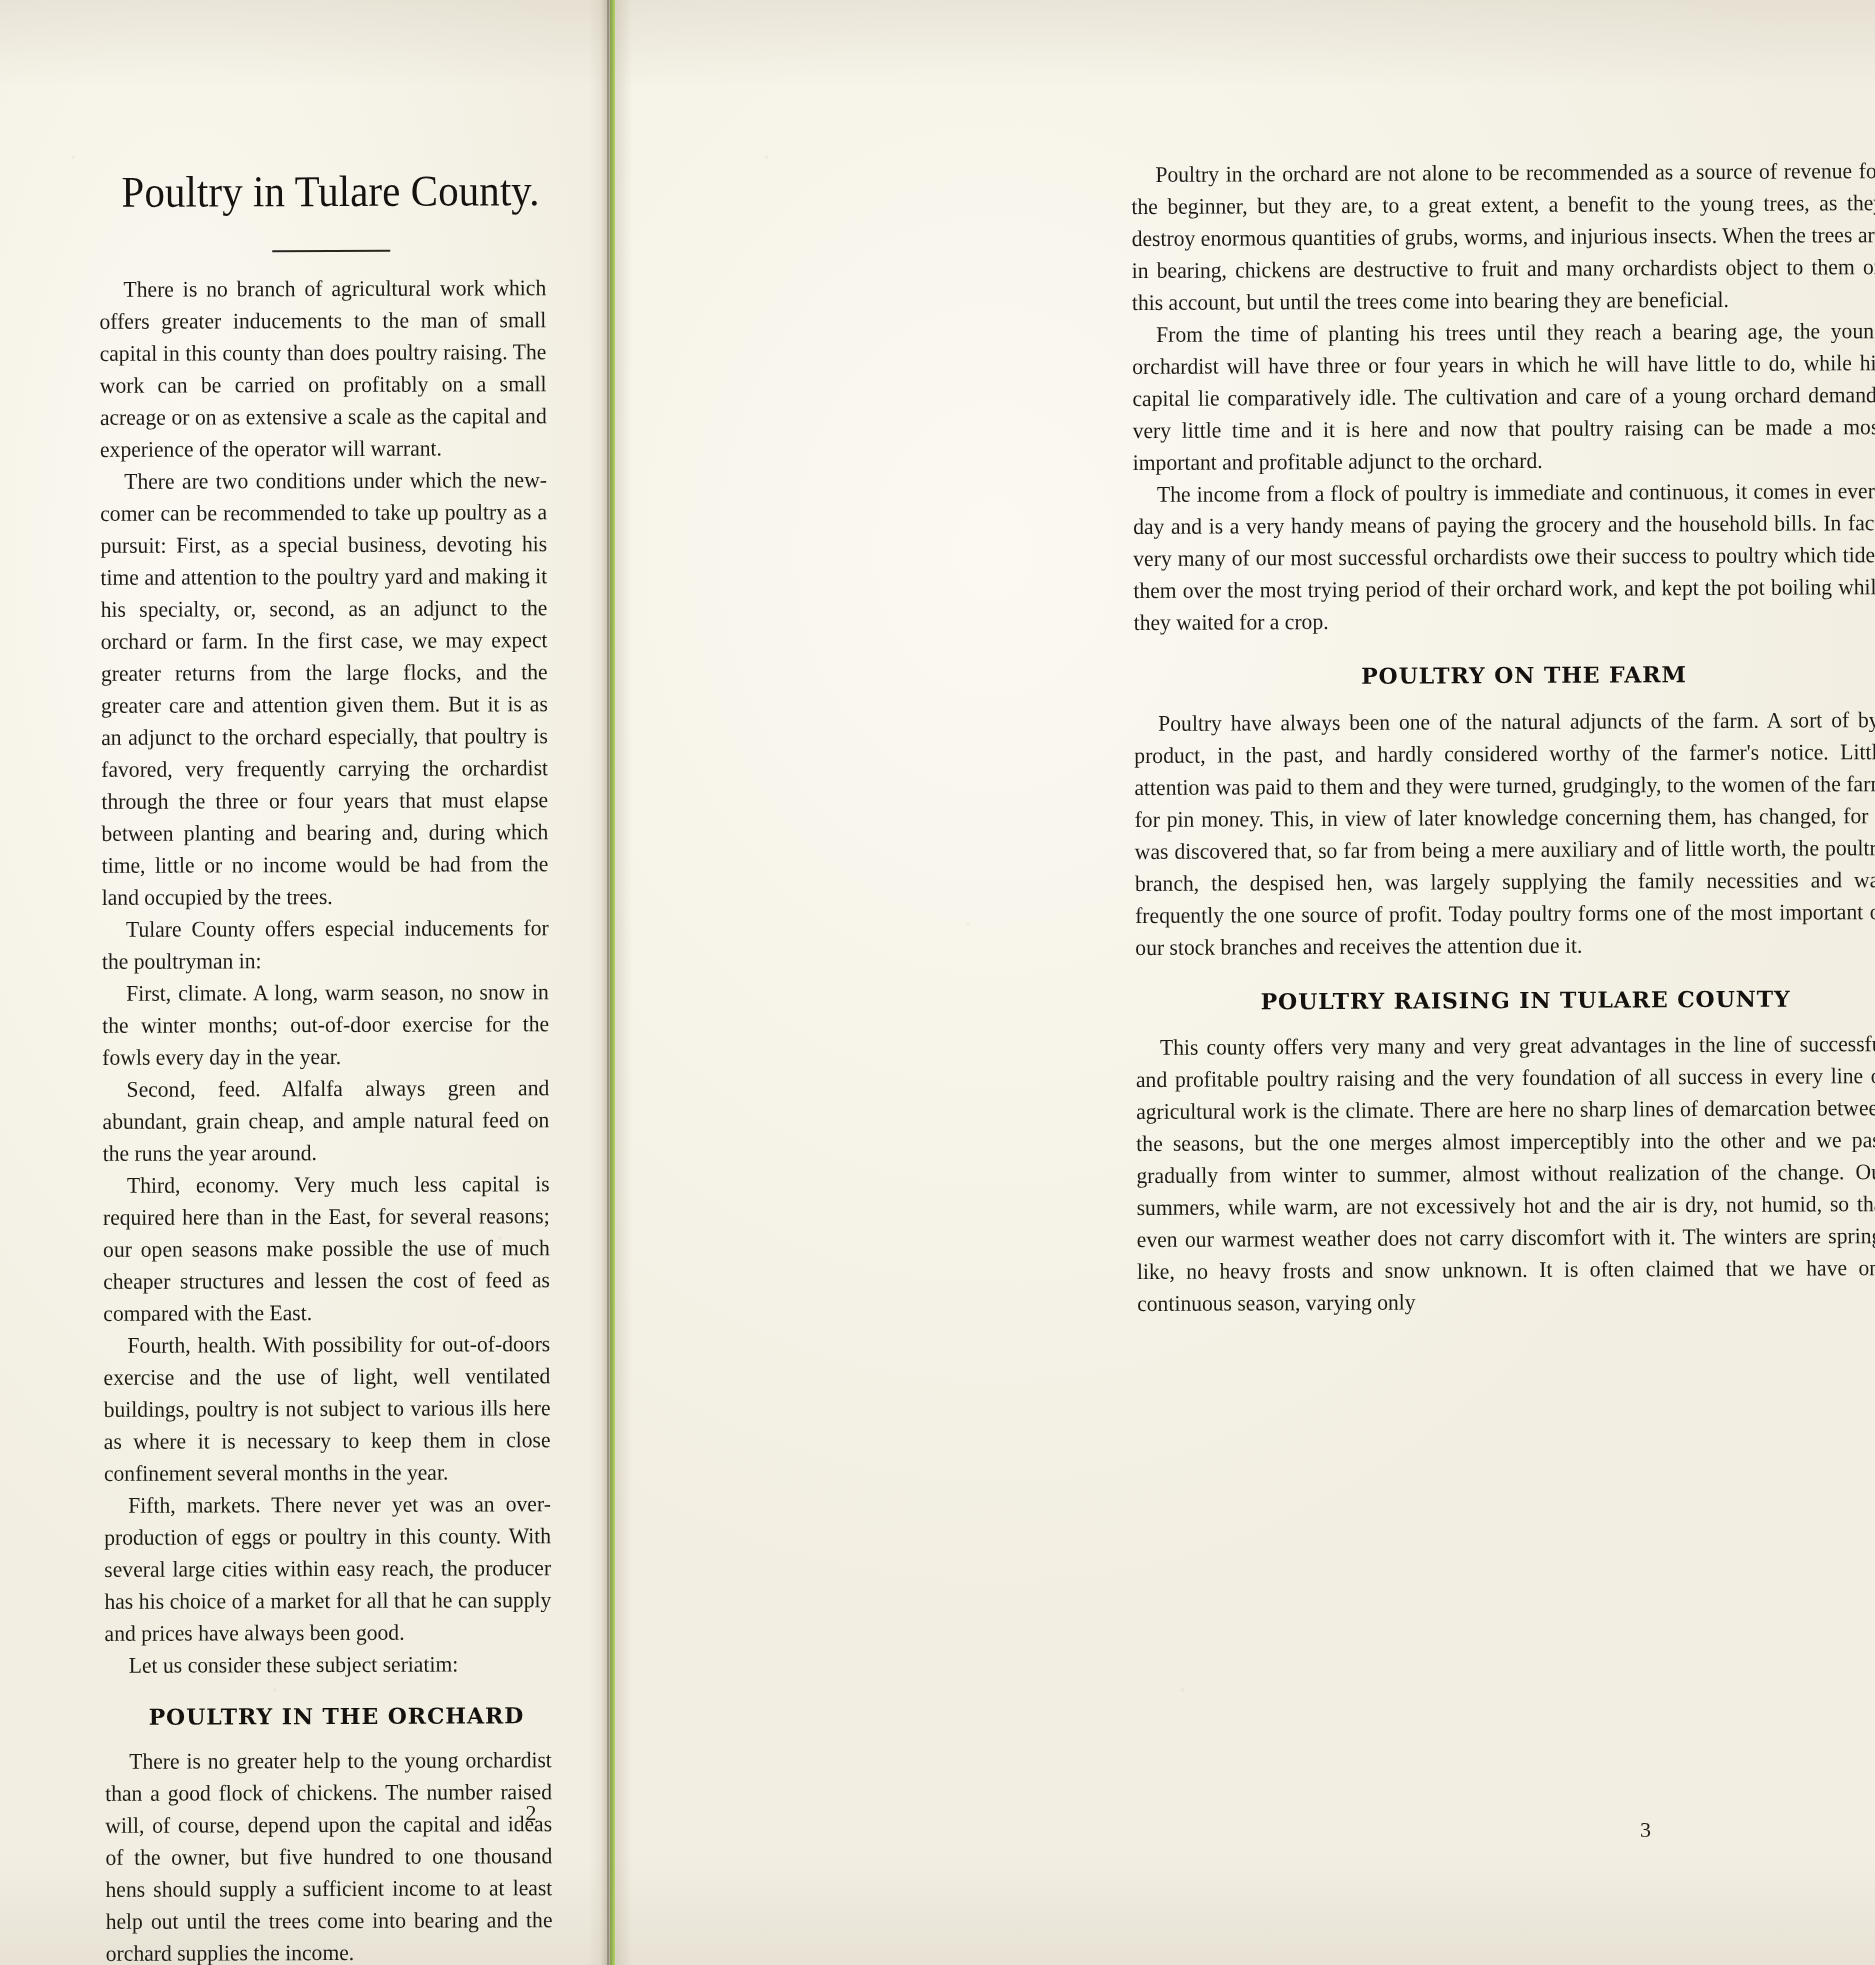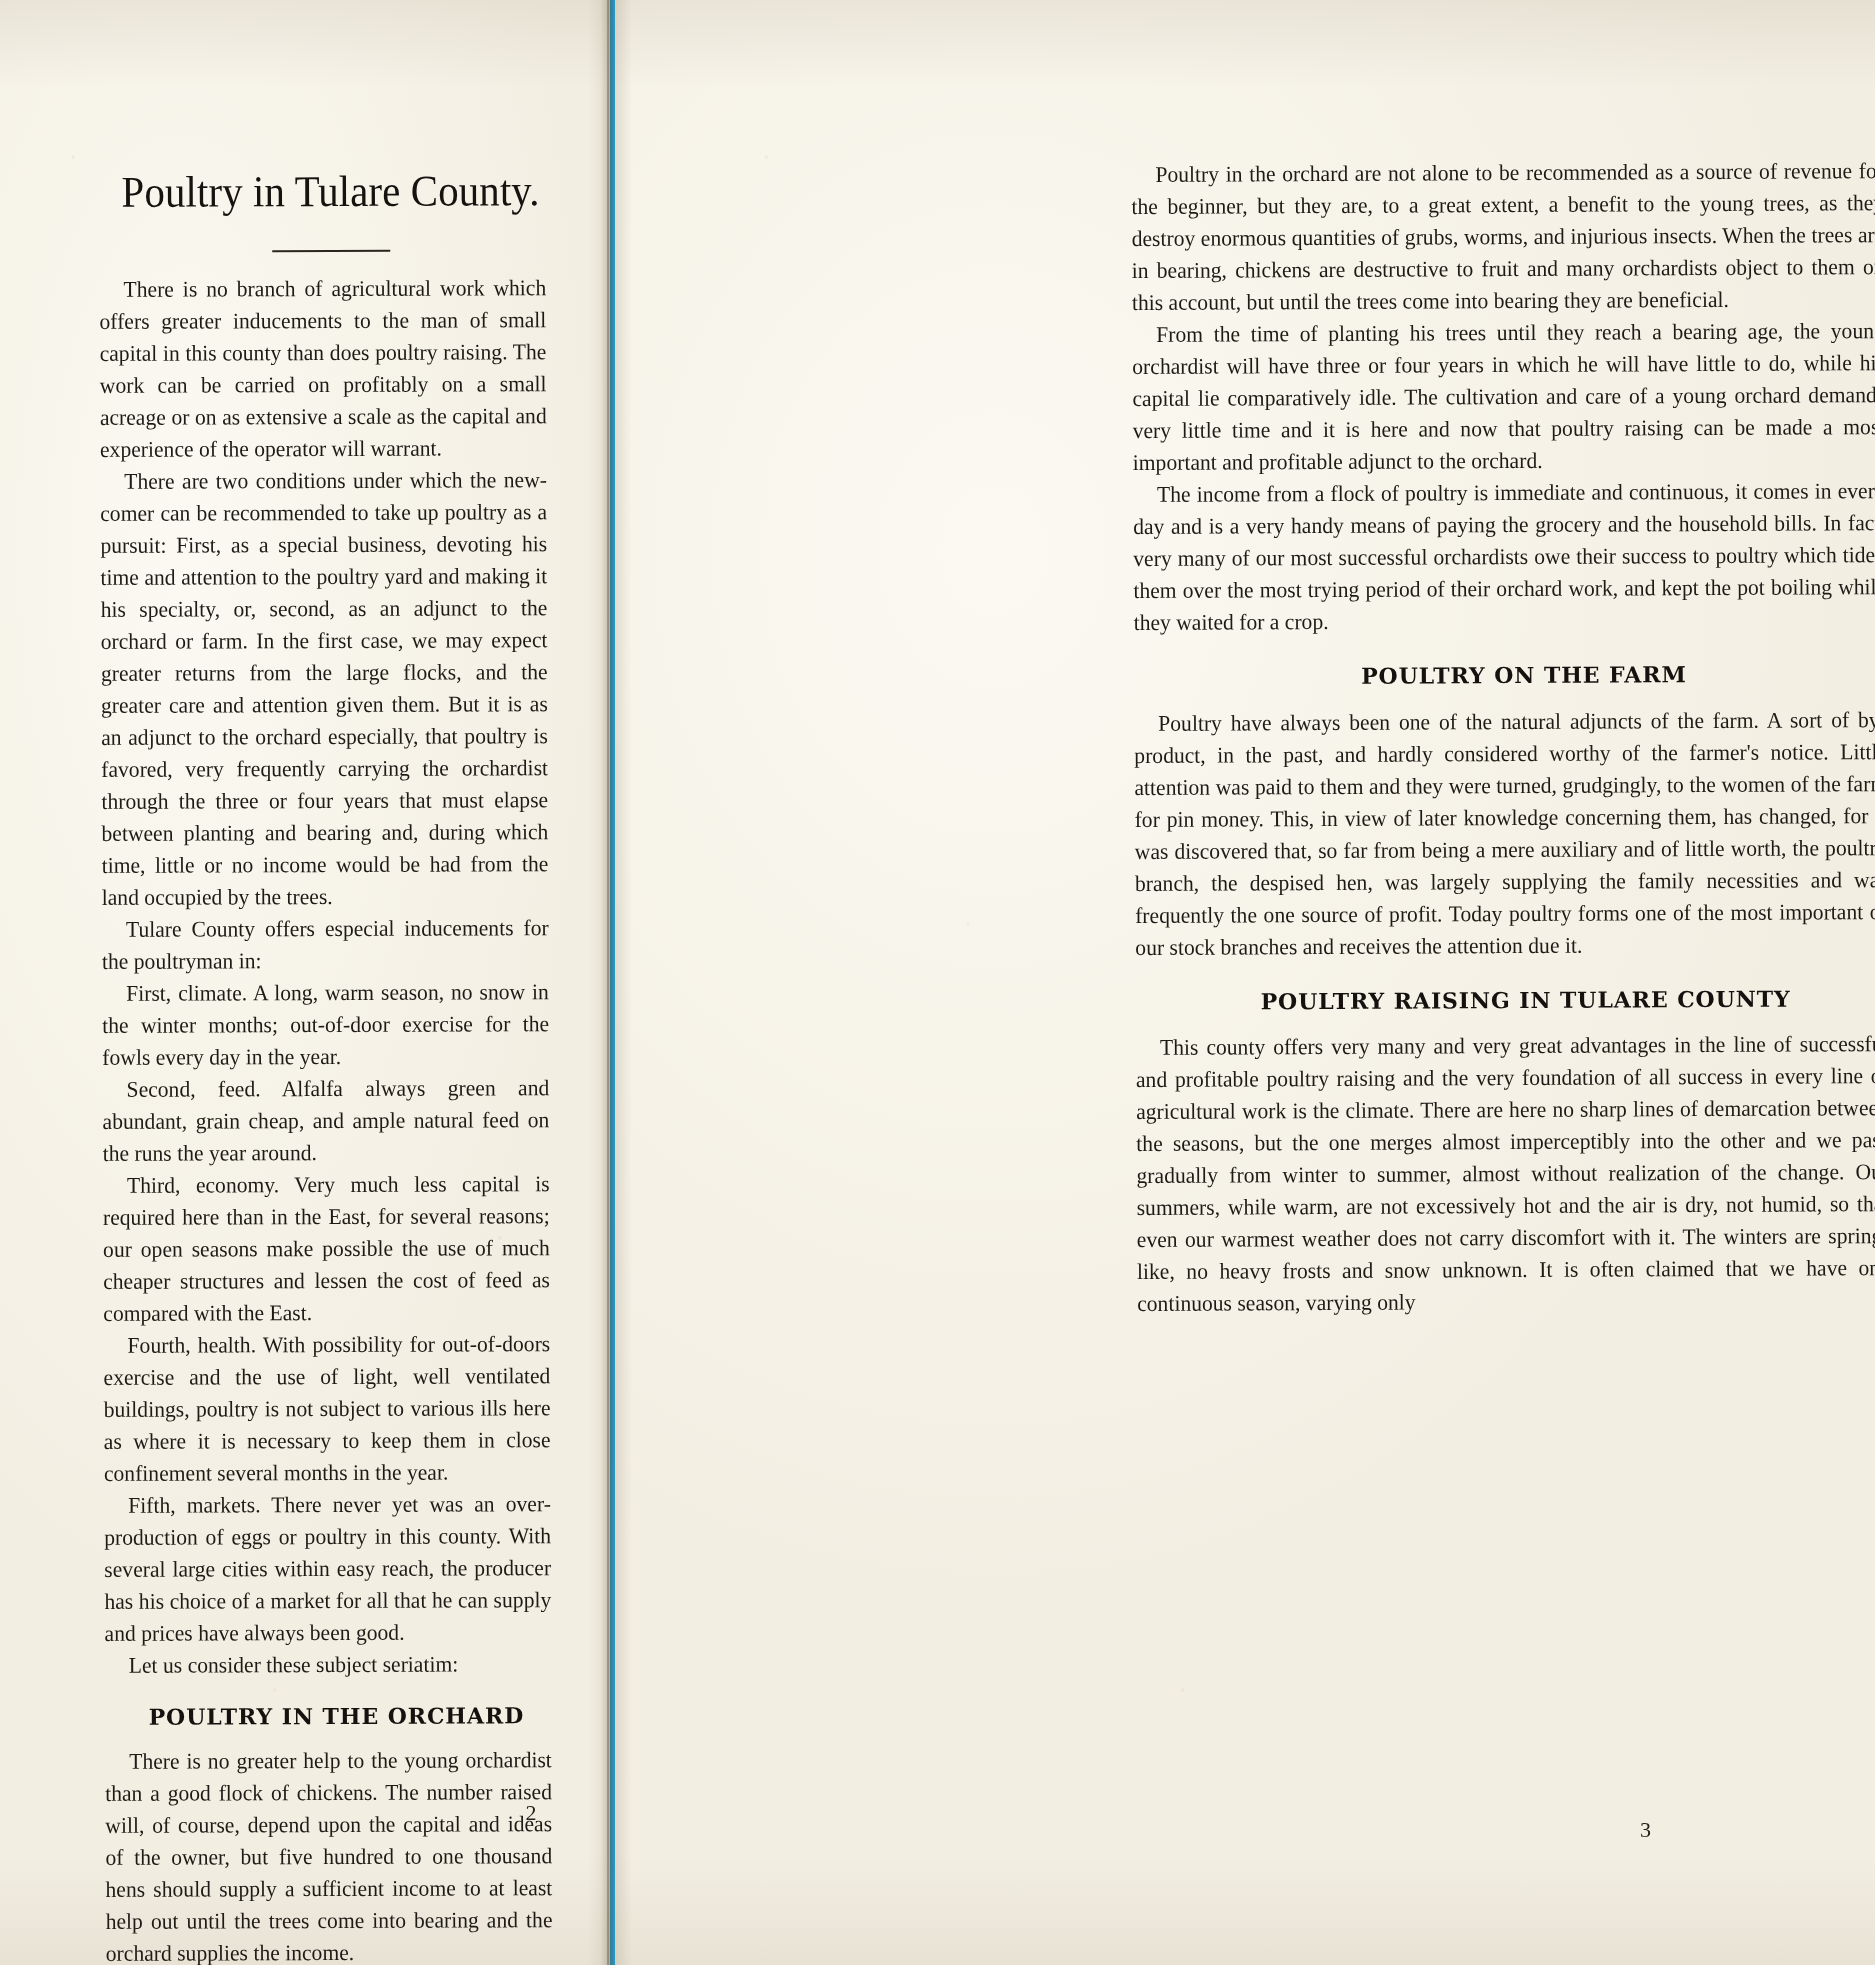--- a/index.html
+++ b/index.html
@@ -5,21 +5,21 @@
   html, body {
     margin: 0;
     padding: 0;
     background: #ffffff;
   }
   #page {
     position: relative;
     width: 1875px;
     height: 1965px;
     overflow: hidden;
-    background: #0ea5e9;
+    background: #bef264;
     font-family: "Liberation Serif", "DejaVu Serif", serif;
     text-decoration: underline;
   }
 
   
   .sheet {
     position: absolute;
     top: 0;
     height: 1965px;
     background:

